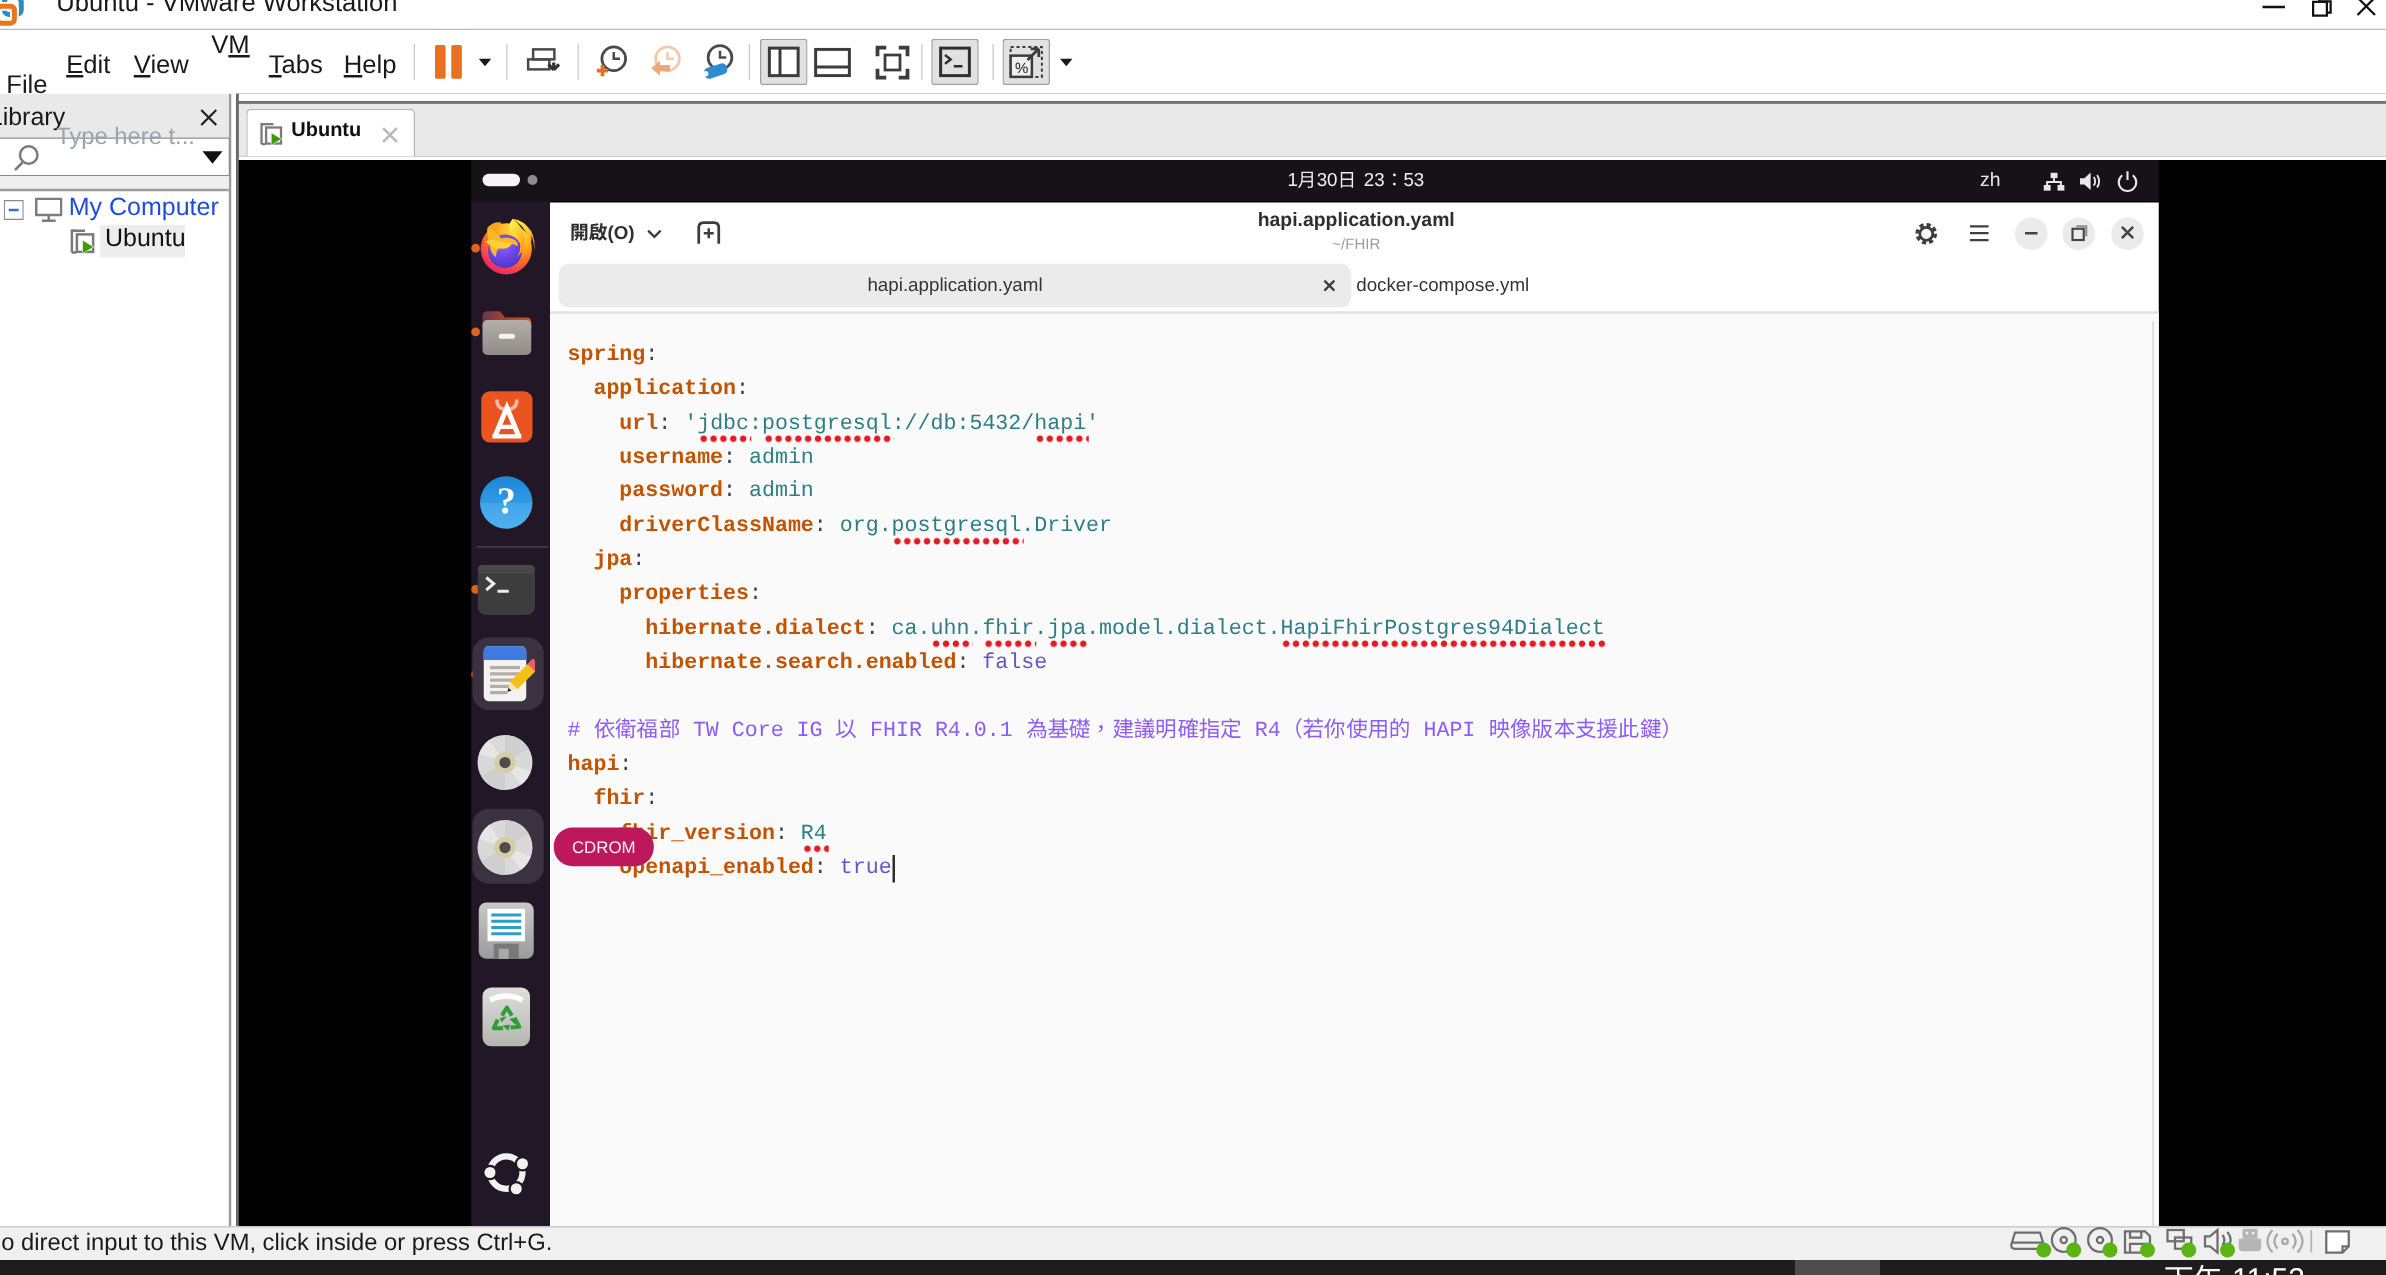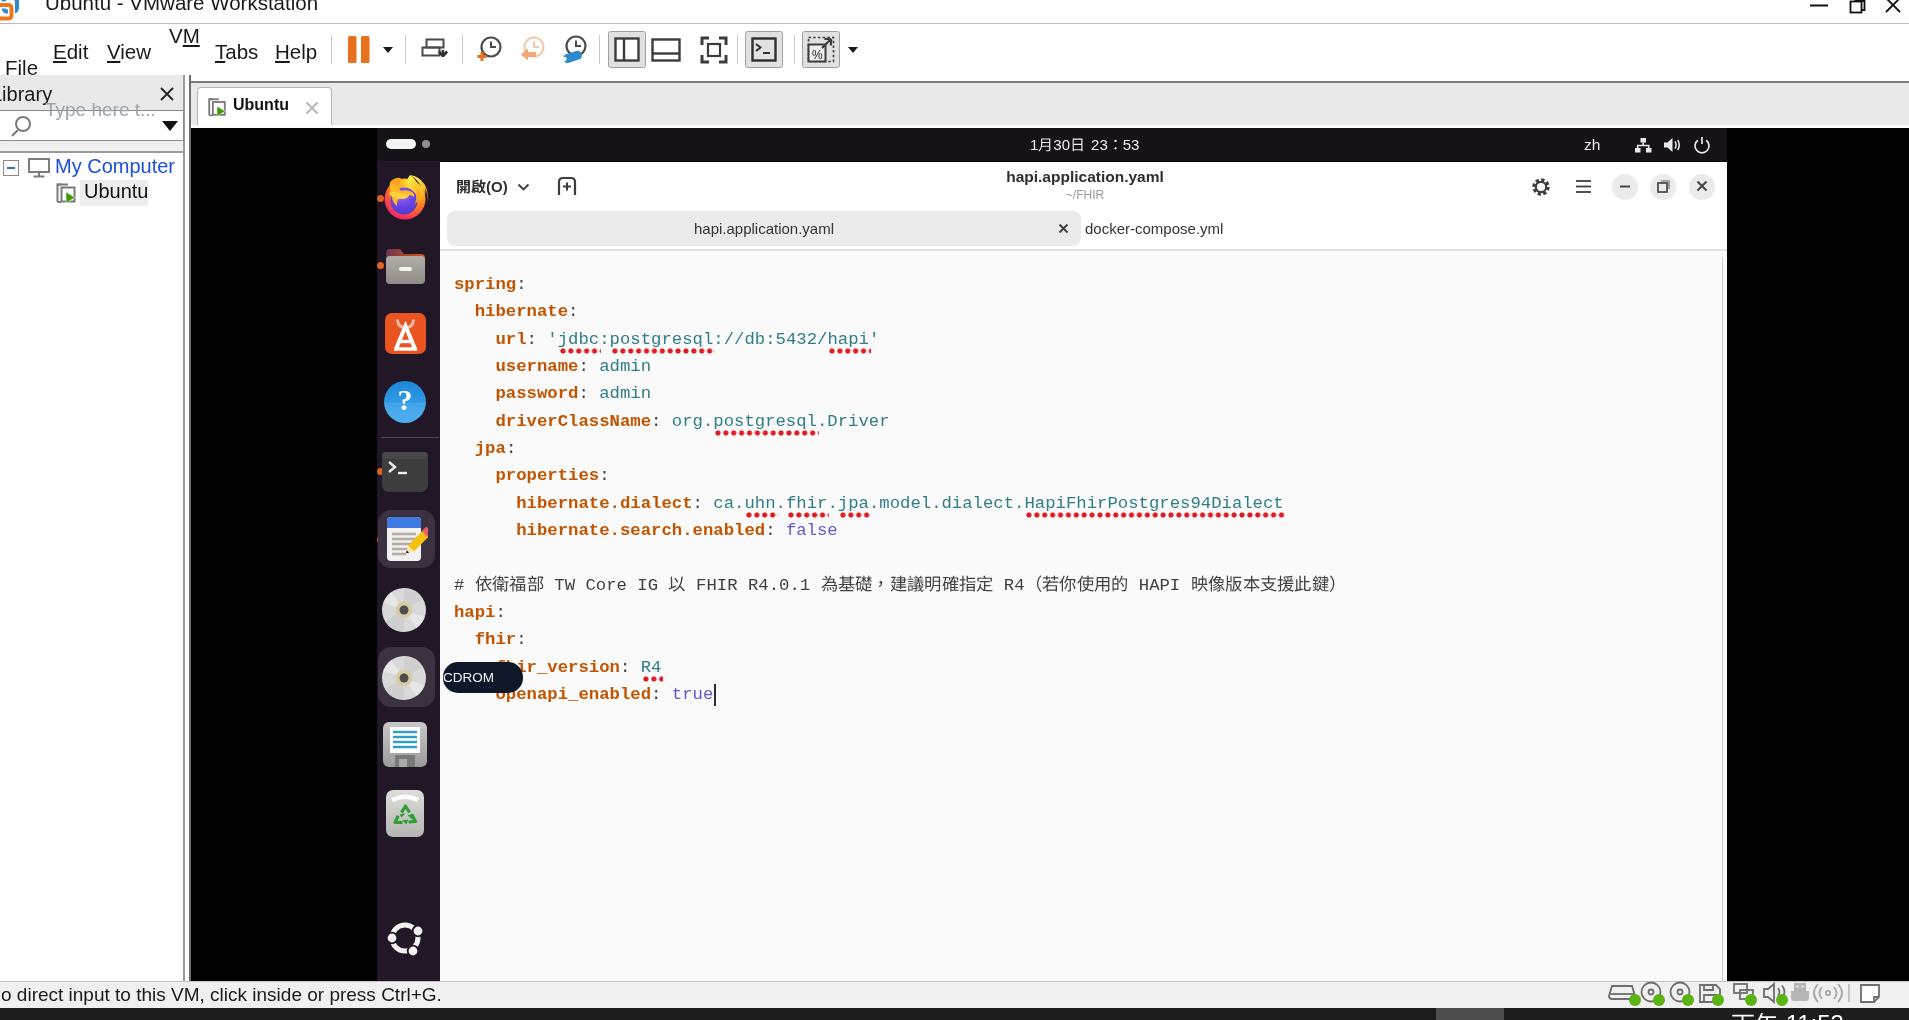--- a/index.html
+++ b/index.html
@@ -4,21 +4,21 @@
 html,body{width:1909px;height:1020px;overflow:hidden}
 body{font-family:"Liberation Sans",sans-serif;position:relative;background:#fff}
 .abs{position:absolute}
 .cj{display:inline-block;width:1em;height:1em;vertical-align:-0.15em;fill:currentColor}
 
 pre.code{font-family:"Liberation Mono",monospace;font-size:17.3px;line-height:27.35px;color:#3d3846;white-space:pre}
 .k{color:#c25400;font-weight:bold}
 .p{color:#413e46}
 .s{color:#2f7e86}
 .b{color:#6357c9}
-.c{color:#404040}
+.c{color:#8b5cf6}
 .sq{position:relative}
 .sq::after{content:"";position:absolute;left:1px;right:-2px;bottom:-5.5px;height:6px;background:radial-gradient(circle closest-side at 50% 50%,#e01b24 72%,rgba(224,27,36,0) 100%);background-size:7.9px 6px;background-repeat:repeat-x}
 </style></head><body>
 <svg style="position:absolute;width:0;height:0">
     <defs>
       <path id="r958b" transform="translate(0,880) scale(1,-1)" d="M251 397H748V335H251ZM233 226H769V162H233ZM566 378H633V-61H566ZM360 375H426V192Q426 169 420 136Q414 102 400 64Q385 26 358 -11Q331 -47 289 -76Q281 -65 266 -52Q251 -38 239 -30Q289 1 315 43Q341 84 351 125Q360 165 360 193ZM127 658H408V605H127ZM588 658H872V605H588ZM842 797H916V17Q916 -16 907 -35Q899 -55 877 -65Q854 -74 816 -76Q778 -79 720 -78Q719 -68 716 -54Q712 -41 707 -27Q702 -13 697 -3Q738 -4 774 -4Q809 -4 822 -4Q833 -3 838 2Q842 6 842 18ZM134 797H454V460H134V518H383V740H134ZM878 797V740H614V517H878V459H543V797ZM89 797H163V-81H89Z"></path>
       <path id="r555f" transform="translate(0,880) scale(1,-1)" d="M124 765H195V518Q195 459 191 390Q187 320 175 247Q164 173 143 104Q122 35 87 -24Q81 -17 70 -8Q60 1 49 9Q37 17 29 21Q62 76 81 139Q100 203 109 269Q118 336 121 399Q124 463 124 518ZM469 830 528 775Q477 759 412 746Q347 733 279 723Q210 713 146 707Q144 719 137 736Q131 753 124 765Q186 773 250 783Q315 792 372 805Q430 817 469 830ZM624 646H961V576H624ZM640 839 715 829Q702 733 681 644Q660 554 631 477Q602 400 562 341Q556 348 546 358Q535 368 524 378Q512 388 504 394Q541 447 567 517Q593 587 611 670Q630 752 640 839ZM657 582Q680 453 720 336Q761 219 822 128Q882 37 966 -15Q957 -21 946 -33Q935 -45 925 -57Q916 -69 909 -79Q824 -19 763 79Q702 177 661 303Q621 429 595 571ZM848 637 912 605Q893 448 849 313Q806 178 734 78Q662 -23 555 -79Q546 -65 530 -47Q514 -29 500 -18Q607 33 677 128Q747 222 788 352Q829 482 848 637ZM156 652H514V405H156V468H446V590H156ZM211 95H494V32H211ZM181 315H515V-13H447V252H247V-31H181Z"></path>
       <path id="r6708" transform="translate(0,880) scale(1,-1)" d="M254 787H775V714H254ZM254 546H780V475H254ZM246 305H775V232H246ZM207 787H283V479Q283 414 276 340Q270 266 250 190Q230 115 190 45Q151 -25 86 -81Q81 -73 70 -62Q60 -51 49 -42Q38 -32 29 -27Q90 27 125 89Q161 152 179 219Q196 286 202 352Q207 419 207 479ZM742 787H821V31Q821 -9 809 -30Q797 -51 769 -61Q740 -71 688 -73Q636 -76 556 -76Q554 -64 548 -50Q543 -36 537 -21Q530 -7 524 3Q566 2 604 2Q643 1 671 2Q700 2 711 2Q729 3 735 9Q742 16 742 32Z"></path>
       <path id="r65e5" transform="translate(0,880) scale(1,-1)" d="M176 772H832V-64H752V697H253V-69H176ZM228 426H786V352H228ZM226 71H787V-4H226Z"></path>
       <path id="rff1a" transform="translate(0,880) scale(1,-1)" d="M500 544Q470 544 447 564Q424 585 424 619Q424 653 447 674Q470 694 500 694Q530 694 553 674Q576 653 576 619Q576 585 553 564Q530 544 500 544ZM500 54Q470 54 447 75Q424 95 424 129Q424 164 447 184Q470 205 500 205Q530 205 553 184Q576 164 576 129Q576 95 553 75Q530 54 500 54Z"></path>
@@ -419,21 +419,21 @@
 <div class="abs" style="left:447px;top:211px;width:634px;height:35px;background:#ebebeb;border-radius:8px"></div>
 <div class="abs" style="left:447px;top:211px;width:634px;height:35px;line-height:35px;text-align:center;font-size:15px;color:#343434">hapi.application.yaml</div>
 <svg class="abs" style="left:1058px;top:223px" width="11" height="11" viewBox="0 0 11 11">
 <path d="M1.5 1.5 L9.5 9.5 M9.5 1.5 L1.5 9.5" stroke="#3c3c3c" stroke-width="1.8"></path>
   </svg>
 <div class="abs" style="left:1085px;top:211px;width:637px;height:35px;line-height:35px;font-size:15px;color:#343434">docker-compose.yml</div>
 <div class="abs" style="left:440px;top:251px;width:1287px;height:730px;background:#fafafa"></div>
 <div class="abs" style="left:440px;top:249px;width:1287px;height:2px;background:#e1e1e1"></div>
 <div class="abs" style="left:1722px;top:257px;width:1px;height:724px;background:#cdcdcd"></div>
 <pre class="code abs" style="left:454px;top:271px"><span class="k">spring</span><span class="p">:</span>
-  <span class="k">hibernate</span><span class="p">:</span>
+  <span class="k">application</span><span class="p">:</span>
     <span class="k">url</span><span class="p">:</span> <span class="s">'<span class="sq">jdbc</span>:<span class="sq">postgresql</span>://db:5432/<span class="sq">hapi</span>'</span>
     <span class="k">username</span><span class="p">:</span> <span class="s">admin</span>
     <span class="k">password</span><span class="p">:</span> <span class="s">admin</span>
     <span class="k">driverClassName</span><span class="p">:</span> <span class="s">org.<span class="sq">postgresql</span>.Driver</span>
   <span class="k">jpa</span><span class="p">:</span>
     <span class="k">properties</span><span class="p">:</span>
       <span class="k">hibernate.dialect</span><span class="p">:</span> <span class="s">ca.<span class="sq">uhn</span>.<span class="sq">fhir</span>.<span class="sq">jpa</span>.model.dialect.<span class="sq">HapiFhirPostgres94Dialect</span></span>
       <span class="k">hibernate.search.enabled</span><span class="p">:</span> <span class="b">false</span>
 
 <span class="c"># <svg class="cj" viewBox="0 0 1000 1000">
@@ -495,21 +495,21 @@
       </svg><svg class="cj" viewBox="0 0 1000 1000">
         <use href="#r9375"></use>
       </svg><svg class="cj" viewBox="0 0 1000 1000">
         <use href="#rff09"></use>
       </svg></span>
 <span class="k">hapi</span><span class="p">:</span>
   <span class="k">fhir</span><span class="p">:</span>
     <span class="k">fhir_version</span><span class="p">:</span> <span class="s"><span class="sq">R4</span></span>
     <span class="k">openapi_enabled</span><span class="p">:</span> <span class="b">true</span></pre>
 <div class="abs" style="left:714px;top:684px;width:2px;height:22px;background:#2e2e2e"></div>
-<div class="abs" style="left:443px;top:662px;width:80px;height:31px;background:#0f172a;border-radius:15px;color:#f0f0f0;font-size:13.5px;line-height:31px">CDROM</div>
+<div class="abs" style="left:443px;top:662px;width:80px;height:31px;background:#be185d;border-radius:15px;color:#f0f0f0;font-size:13.5px;text-align:center;line-height:31px">CDROM</div>
 <div class="abs" style="left:0;top:981px;width:1909px;height:27px;background:#f0f0f0;border-top:1px solid #c3c3c3"></div>
 <div class="abs" style="left:1px;top:984px;font-size:19px;color:#1a1a1a">o direct input to this VM, click inside or press Ctrl+G.</div>
 <svg class="abs" style="left:1606px;top:981px" width="290" height="26" viewBox="0 0 290 26">
 <g fill="none" stroke="#6e6e6e" stroke-width="1.8">
 <path d="M6 5 h20 l3 10 q0 3 -3 3 h-20 q-3 0 -3 -3z"></path>
 <line x1="4" y1="13" x2="28" y2="13"></line>
 <circle cx="45" cy="11" r="9.5"></circle>
       <circle cx="45" cy="11" r="2.5"></circle>
 <circle cx="74" cy="11" r="9.5"></circle>
       <circle cx="74" cy="11" r="2.5"></circle>

